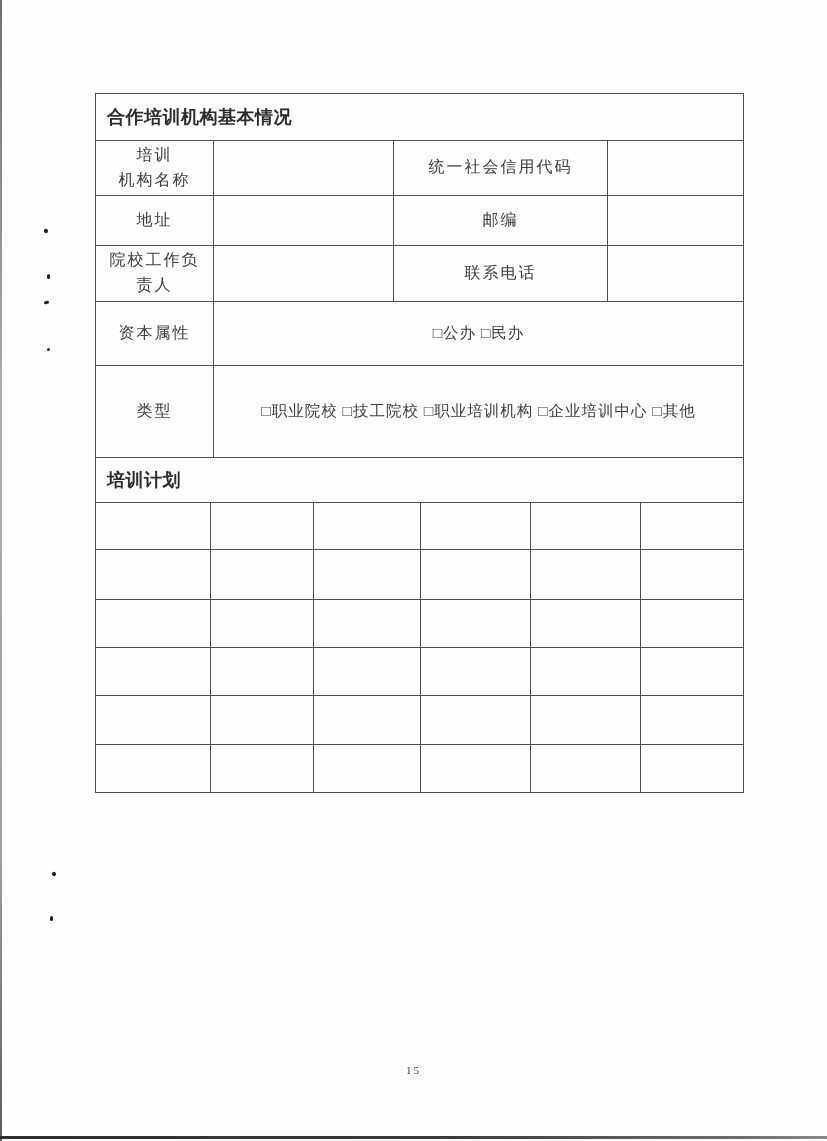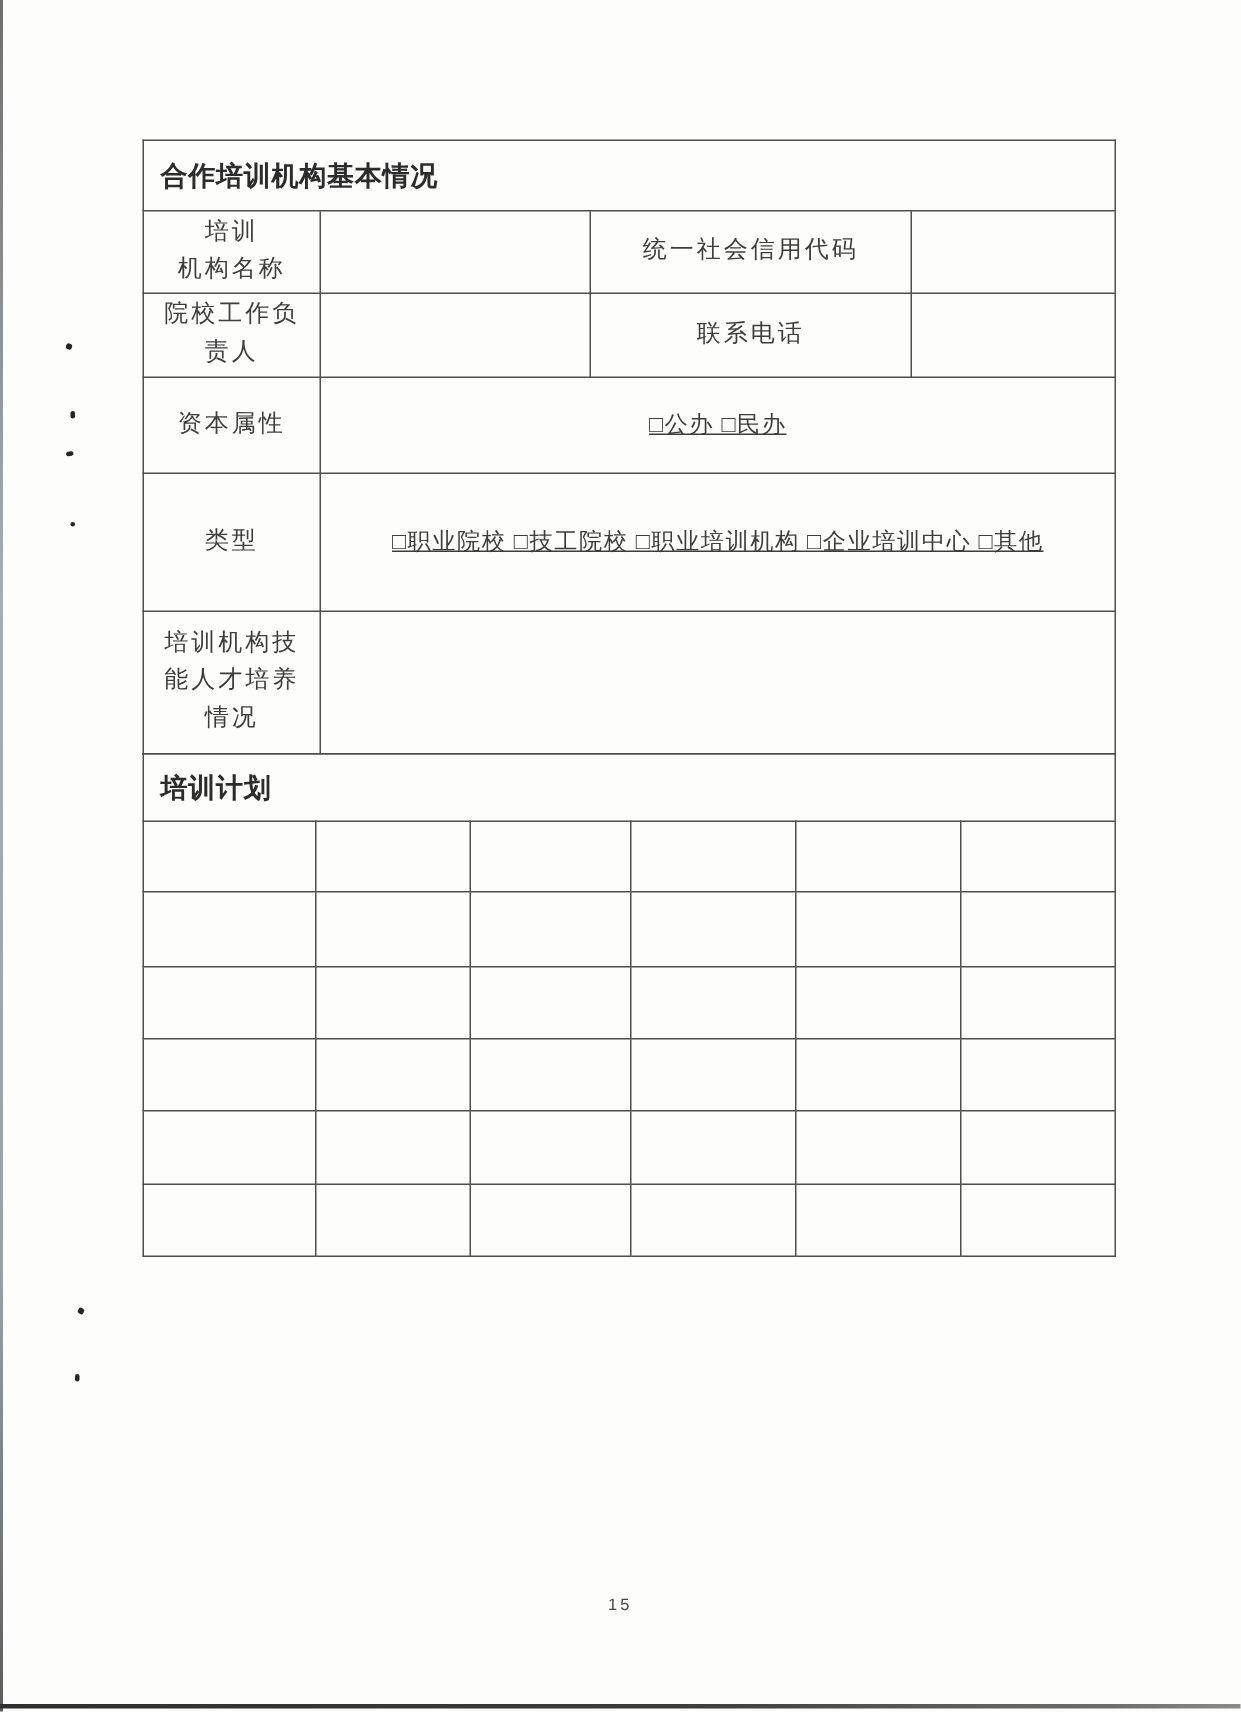--- a/index.html
+++ b/index.html
@@ -62,39 +62,38 @@
     line-height: 1.55;
     white-space: pre-line;
     color: #3d3d3d;
     padding: 2px 4px;
   }
   td.opts {
     font-size: 15.5px;
     text-align: center;
     letter-spacing: 1px;
     color: #3d3d3d;
-    text-decoration: underline;
   }
   td.colhead {
     font-size: 16px;
     text-align: center;
     letter-spacing: 1.5px;
     line-height: 1.5;
     white-space: pre-line;
     color: #3d3d3d;
   }
   td.val { background: transparent; }
 
   .page-number {
     position: absolute; left: 0; top: 1064px; width: 827px;
     text-align: center;
     font-size: 11px;
     letter-spacing: 2px;
     color: #42484e;
-    font-family: Liberation Sans, sans-serif;
+    font-family: Liberation Serif, serif;
   }
 </style>
 </head>
 <body>
 
 <div class="edge-left"></div>
 <div class="edge-bottom"></div>
 <div class="speck s1"></div>
 <div class="speck s2"></div>
 <div class="speck s3"></div>
@@ -115,40 +114,40 @@
         <tr style="height:47px">
       <td colspan="4" class="sec-title">合作培训机构基本情况</td>
     </tr>
     <tr style="height:43px">
       <td class="label">培训
 机构名称</td>
       <td class="val"></td>
       <td class="label">统一社会信用代码</td>
       <td class="val"></td>
     </tr>
+    <tr style="height:50px">
+      <td class="label">地址</td>
+      <td class="val"></td>
+      <td class="label">邮编</td>
+      <td class="val"></td>
+    </tr>
     <tr style="height:56px">
       <td class="label">院校工作负
 责人</td>
       <td class="val"></td>
       <td class="label">联系电话</td>
       <td class="val"></td>
     </tr>
     <tr style="height:64px">
       <td class="label">资本属性</td>
       <td colspan="3" class="opts">□公办 □民办</td>
     </tr>
     <tr style="height:92px">
       <td class="label">类型</td>
       <td colspan="3" class="opts">□职业院校 □技工院校 □职业培训机构 □企业培训中心 □其他</td>
-    </tr>
-    <tr style="height:95px">
-      <td class="label">培训机构技
-能人才培养
-情况</td>
-      <td colspan="3" class="val"></td>
     </tr>
   </tbody>
     </table>
 
   <table class="plan">
     <colgroup>
       <col style="width:115px">
         <col style="width:103px">
         <col style="width:107px">
         <col style="width:110px">

